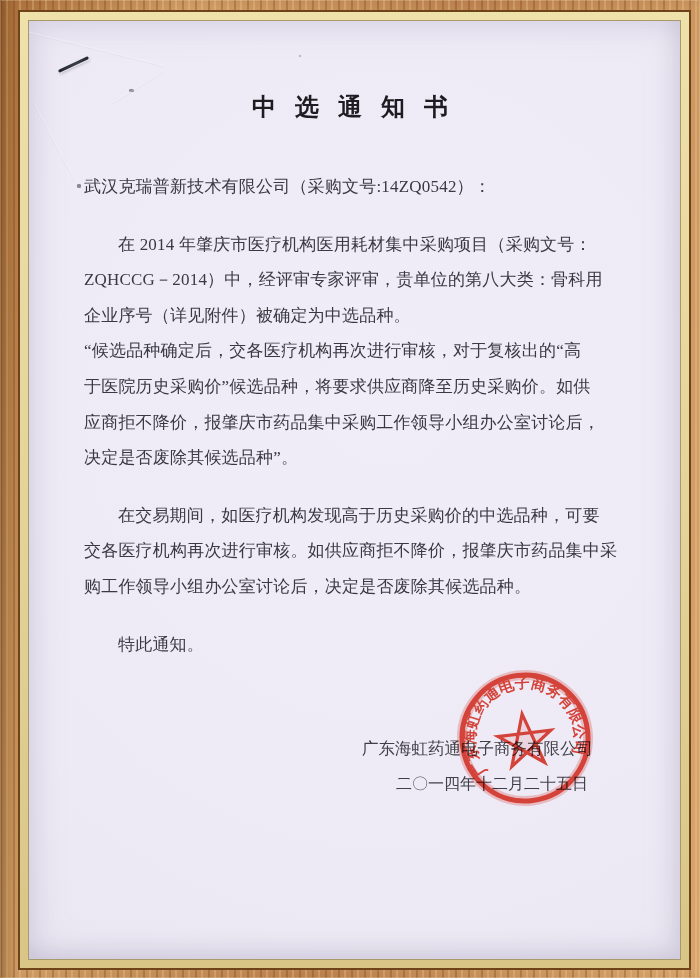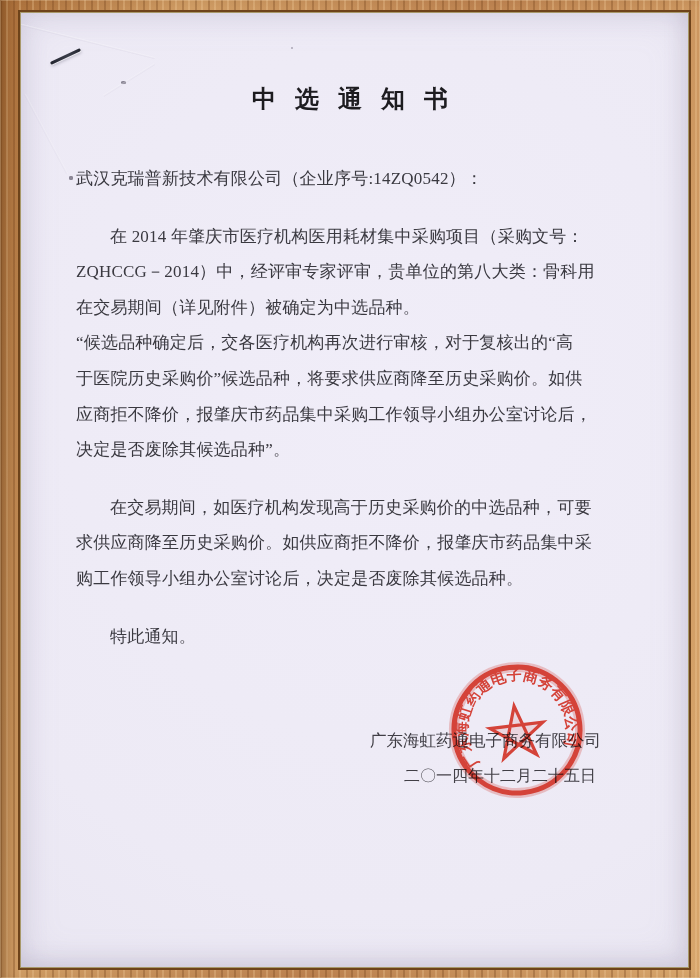--- a/index.html
+++ b/index.html
@@ -13,21 +13,21 @@
     padding:10px 9px 8px 18px;
     background-color:#c58c55;
     background-image:
       repeating-linear-gradient(90deg, rgba(118,68,28,.32) 0 2px, rgba(0,0,0,0) 2px 6px, rgba(244,206,156,.30) 6px 8px, rgba(0,0,0,0) 8px 13px),
       linear-gradient(100deg,#ab6f3a 0%,#cf9c64 22%,#bd8350 55%,#d8a66c 100%);
     box-shadow:inset 0 0 0 1px rgba(255,232,196,.25), inset 12px 0 14px -8px rgba(70,35,5,.45);
   }
   .mat{
     width:100%;height:100%;box-sizing:border-box;
     border:2px solid #6e431a;
-    padding:0;
+    padding:8px;
     background:linear-gradient(180deg,#eee1aa 0%,#e3d398 55%,#d9c586 100%);
   }
   
   .paper{
     position:relative;width:100%;height:100%;box-sizing:border-box;
     border:1px solid #a8996a;
     background:
       radial-gradient(120% 90% at 55% 40%, #f0edf8 0%, #edeaf5 60%, #e7e4f0 100%);
     overflow:hidden;
     box-shadow:
@@ -84,30 +84,30 @@
       <div class="speck s1"></div>
       <div class="speck s2"></div>
       <div class="speck s3"></div>
       <div class="crease c1"></div>
       <div class="crease c2"></div>
       <div class="crease c3"></div>
 
       <div class="doc">
         <div class="title">中选通知书</div>
         <div class="body">
-            <div class="line"><span>武汉克瑞普新技术有限公司（企业序号:14ZQ0542）：</span></div>
+            <div class="line"><span>武汉克瑞普新技术有限公司（采购文号:14ZQ0542）：</span></div>
             <div class="line indent"><span>在 2014 年肇庆市医疗机构医用耗材集中采购项目（采购文号：</span></div>
             <div class="line"><span>ZQHCCG－2014）中，经评审专家评审，贵单位的</span><span class="underlined">第八大类：骨科用</span></div>
-            <div class="line"><span class="underlined">在交易期间</span><span>（详见附件）被确定为中选品种。</span></div>
+            <div class="line"><span class="underlined">企业序号</span><span>（详见附件）被确定为中选品种。</span></div>
             <div class="line"><span>“候选品种确定后，交各医疗机构再次进行审核，对于复核出的“高</span></div>
             <div class="line"><span>于医院历史采购价”候选品种，将要求供应商降至历史采购价。如供</span></div>
             <div class="line"><span>应商拒不降价，报肇庆市药品集中采购工作领导小组办公室讨论后，</span></div>
             <div class="line"><span>决定是否废除其候选品种”。</span></div>
             <div class="line indent"><span>在交易期间，如医疗机构发现高于历史采购价的中选品种，可要</span></div>
-            <div class="line"><span>求供应商降至历史采购价。如供应商拒不降价，报肇庆市药品集中采</span></div>
+            <div class="line"><span>交各医疗机构再次进行审核。如供应商拒不降价，报肇庆市药品集中采</span></div>
             <div class="line"><span>购工作领导小组办公室讨论后，决定是否废除其候选品种。</span></div>
             <div class="line indent"><span>特此通知。</span></div>
           </div>
         <div class="sig">广东海虹药通电子商务有限公司</div>
         <div class="date">二〇一四年十二月二十五日</div>
       </div>
 
       <svg class="seal" viewBox="0 0 152 152" xmlns="http://www.w3.org/2000/svg">
 
         <circle cx="76" cy="76" r="63" fill="none" stroke="rgba(226,56,42,.28)" stroke-width="10"></circle>

